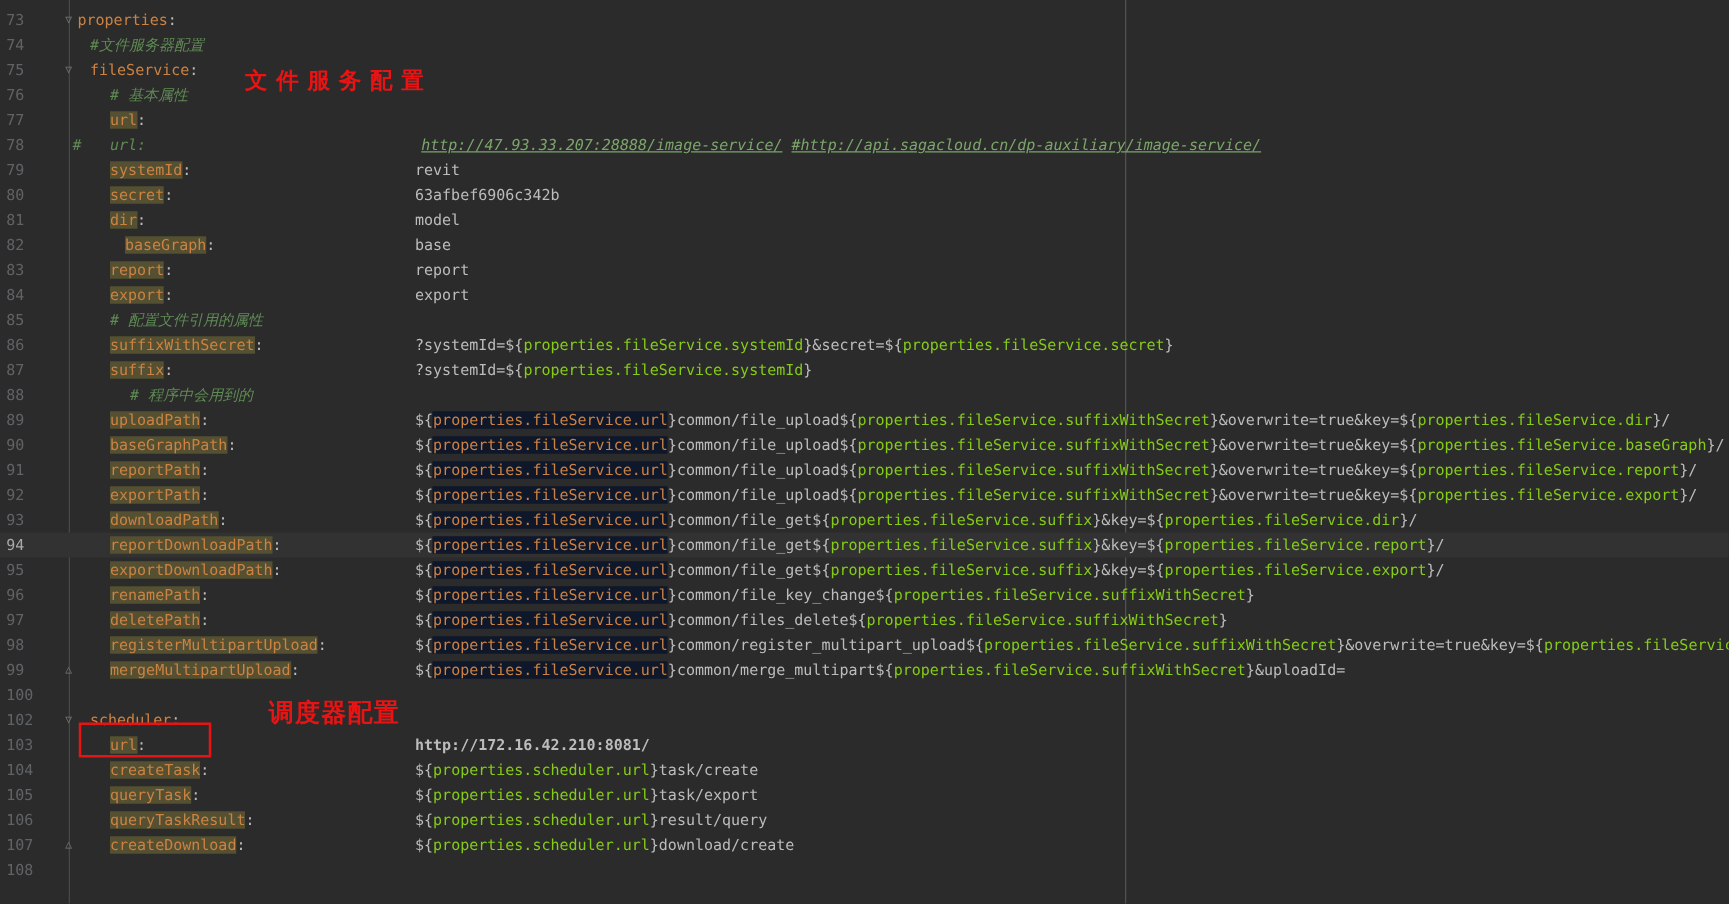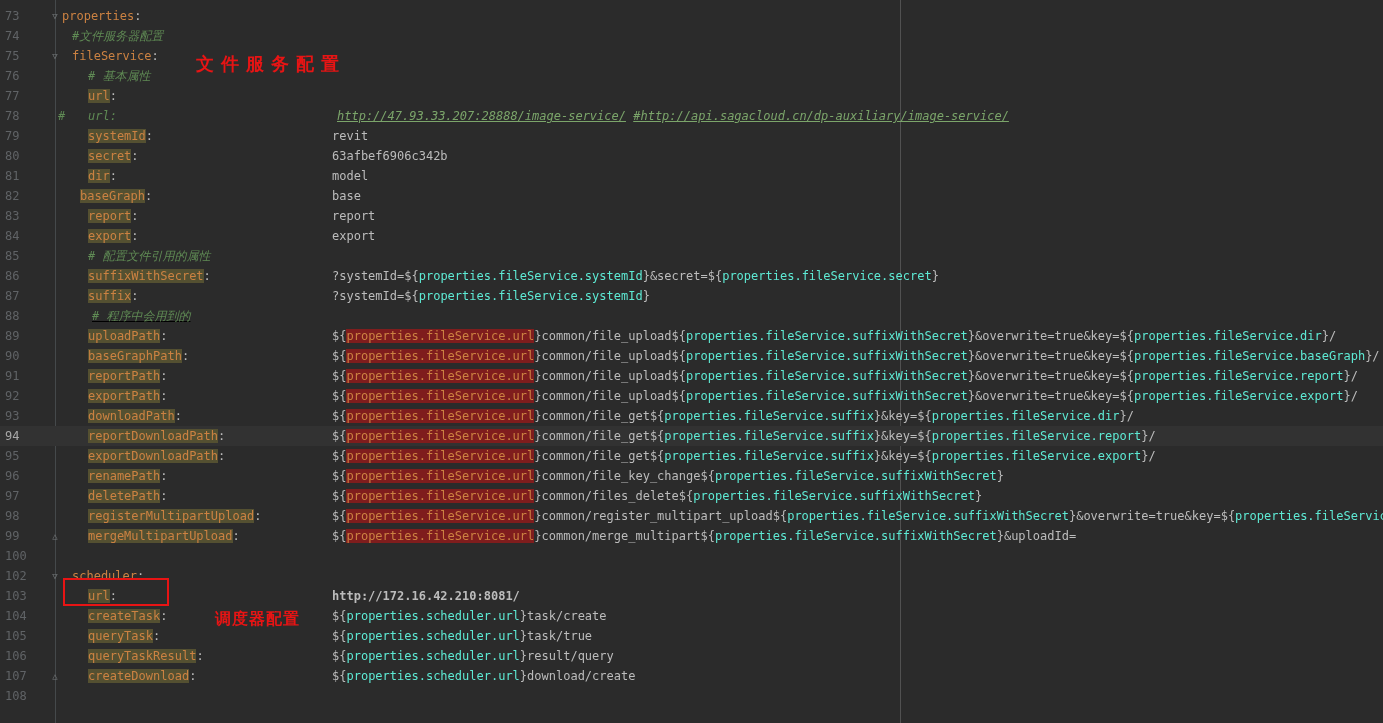--- a/index.html
+++ b/index.html
@@ -14,67 +14,67 @@
   .num{position:absolute;left:5px;top:0;color:#606366;}
   .row.current .num{color:#a9a9a9;}
   .fold{position:absolute;left:47px;top:0;width:16px;text-align:center;color:#767a7c;font-size:9px;line-height:20px;}
   .seg{position:absolute;top:0;}
   .t-kp{color:#cc8242;}
   .t-k{color:#cc8242;background:#54503193;}
   .t-k{color:#cc8242;background:#545031;}
   .t-p{color:#bcbcbc;}
   .t-c{color:#5f8a54;font-style:italic;}
   .t-l{color:#7ba56a;font-style:italic;text-decoration:underline;}
-  .t-r{color:#5eead4;}
-  .t-rh{color:#cc8242;background:#7f1d1d;}
+  .t-r{color:#84cc16;}
+  .t-rh{color:#cc8242;background:#0f172a;}
   #annotations{position:absolute;inset:0;pointer-events:none;font-family:"Liberation Sans","DejaVu Sans",sans-serif;}
   .red-label{position:absolute;color:#e81414;font-weight:bold;}
   #fs-label{left:196px;top:52px;font-size:18px;letter-spacing:7px;}
-  #sch-label{left:215px;top:609px;font-size:16px;letter-spacing:1px;}
+  #sch-label{left:215px;top:557px;font-size:20px;letter-spacing:1px;}
   #sch-box{position:absolute;left:63px;top:578px;width:102px;height:24px;border:2px solid #e81414;}
 </style>
 </head>
 <body>
 
 <div id="editor">
   <div id="gutter-sep"></div>
   <div id="margin-guide" style="left: 900px;"></div>
   <div id="rows">
       <div class="row"><span class="num">73</span><span class="fold">▽</span><span class="seg" style="left: 62px;"><span class="t-kp">properties</span><span class="t-p">:</span></span></div>
       <div class="row"><span class="num">74</span><span class="seg" style="left: 72px;"><span class="t-c">#文件服务器配置</span></span></div>
       <div class="row"><span class="num">75</span><span class="fold">▽</span><span class="seg" style="left: 72px;"><span class="t-kp">fileService</span><span class="t-p">:</span></span></div>
       <div class="row"><span class="num">76</span><span class="seg" style="left: 88px;"><span class="t-c"># 基本属性</span></span></div>
       <div class="row"><span class="num">77</span><span class="seg" style="left: 88px;"><span class="t-k">url</span><span class="t-p">:</span></span></div>
       <div class="row"><span class="num">78</span><span class="seg" style="left: 58px;"><span class="t-c">#</span></span><span class="seg" style="left: 88px;"><span class="t-c">url:</span></span><span class="seg" style="left: 337px;"><span class="t-l">http://47.93.33.207:28888/image-service/</span><span class="t-p"> </span><span class="t-l">#http://api.sagacloud.cn/dp-auxiliary/image-service/</span></span></div>
       <div class="row"><span class="num">79</span><span class="seg" style="left: 88px;"><span class="t-k">systemId</span><span class="t-p">:</span></span><span class="seg" style="left: 332px;"><span class="t-p">revit</span></span></div>
       <div class="row"><span class="num">80</span><span class="seg" style="left: 88px;"><span class="t-k">secret</span><span class="t-p">:</span></span><span class="seg" style="left: 332px;"><span class="t-p">63afbef6906c342b</span></span></div>
       <div class="row"><span class="num">81</span><span class="seg" style="left: 88px;"><span class="t-k">dir</span><span class="t-p">:</span></span><span class="seg" style="left: 332px;"><span class="t-p">model</span></span></div>
-      <div class="row"><span class="num">82</span><span class="seg" style="left: 80px;"><span class="t-k">baseGraph</span><span class="t-p">:</span></span><span class="seg" style="left: 332px;"><span class="t-p">base</span></span></div>
+      <div class="row"><span class="num">82</span><span class="seg" style="left: 100px;"><span class="t-k">baseGraph</span><span class="t-p">:</span></span><span class="seg" style="left: 332px;"><span class="t-p">base</span></span></div>
       <div class="row"><span class="num">83</span><span class="seg" style="left: 88px;"><span class="t-k">report</span><span class="t-p">:</span></span><span class="seg" style="left: 332px;"><span class="t-p">report</span></span></div>
       <div class="row"><span class="num">84</span><span class="seg" style="left: 88px;"><span class="t-k">export</span><span class="t-p">:</span></span><span class="seg" style="left: 332px;"><span class="t-p">export</span></span></div>
       <div class="row"><span class="num">85</span><span class="seg" style="left: 88px;"><span class="t-c"># 配置文件引用的属性</span></span></div>
       <div class="row"><span class="num">86</span><span class="seg" style="left: 88px;"><span class="t-k">suffixWithSecret</span><span class="t-p">:</span></span><span class="seg" style="left: 332px;"><span class="t-p">?systemId=${</span><span class="t-r">properties.fileService.systemId</span><span class="t-p">}&amp;secret=${</span><span class="t-r">properties.fileService.secret</span><span class="t-p">}</span></span></div>
       <div class="row"><span class="num">87</span><span class="seg" style="left: 88px;"><span class="t-k">suffix</span><span class="t-p">:</span></span><span class="seg" style="left: 332px;"><span class="t-p">?systemId=${</span><span class="t-r">properties.fileService.systemId</span><span class="t-p">}</span></span></div>
-      <div class="row"><span class="num">88</span><span class="seg" style="left: 92px; text-decoration: underline;"><span class="t-c"># 程序中会用到的</span></span></div>
+      <div class="row"><span class="num">88</span><span class="seg" style="left: 104px;"><span class="t-c"># 程序中会用到的</span></span></div>
       <div class="row"><span class="num">89</span><span class="seg" style="left: 88px;"><span class="t-k">uploadPath</span><span class="t-p">:</span></span><span class="seg" style="left: 332px;"><span class="t-p">${</span><span class="t-rh">properties.fileService.url</span><span class="t-p">}common/file_upload${</span><span class="t-r">properties.fileService.suffixWithSecret</span><span class="t-p">}&amp;overwrite=true&amp;key=${</span><span class="t-r">properties.fileService.dir</span><span class="t-p">}/</span></span></div>
       <div class="row"><span class="num">90</span><span class="seg" style="left: 88px;"><span class="t-k">baseGraphPath</span><span class="t-p">:</span></span><span class="seg" style="left: 332px;"><span class="t-p">${</span><span class="t-rh">properties.fileService.url</span><span class="t-p">}common/file_upload${</span><span class="t-r">properties.fileService.suffixWithSecret</span><span class="t-p">}&amp;overwrite=true&amp;key=${</span><span class="t-r">properties.fileService.baseGraph</span><span class="t-p">}/</span></span></div>
       <div class="row"><span class="num">91</span><span class="seg" style="left: 88px;"><span class="t-k">reportPath</span><span class="t-p">:</span></span><span class="seg" style="left: 332px;"><span class="t-p">${</span><span class="t-rh">properties.fileService.url</span><span class="t-p">}common/file_upload${</span><span class="t-r">properties.fileService.suffixWithSecret</span><span class="t-p">}&amp;overwrite=true&amp;key=${</span><span class="t-r">properties.fileService.report</span><span class="t-p">}/</span></span></div>
       <div class="row"><span class="num">92</span><span class="seg" style="left: 88px;"><span class="t-k">exportPath</span><span class="t-p">:</span></span><span class="seg" style="left: 332px;"><span class="t-p">${</span><span class="t-rh">properties.fileService.url</span><span class="t-p">}common/file_upload${</span><span class="t-r">properties.fileService.suffixWithSecret</span><span class="t-p">}&amp;overwrite=true&amp;key=${</span><span class="t-r">properties.fileService.export</span><span class="t-p">}/</span></span></div>
       <div class="row"><span class="num">93</span><span class="seg" style="left: 88px;"><span class="t-k">downloadPath</span><span class="t-p">:</span></span><span class="seg" style="left: 332px;"><span class="t-p">${</span><span class="t-rh">properties.fileService.url</span><span class="t-p">}common/file_get${</span><span class="t-r">properties.fileService.suffix</span><span class="t-p">}&amp;key=${</span><span class="t-r">properties.fileService.dir</span><span class="t-p">}/</span></span></div>
       <div class="row current"><span class="num">94</span><span class="seg" style="left: 88px;"><span class="t-k">reportDownloadPath</span><span class="t-p">:</span></span><span class="seg" style="left: 332px;"><span class="t-p">${</span><span class="t-rh">properties.fileService.url</span><span class="t-p">}common/file_get${</span><span class="t-r">properties.fileService.suffix</span><span class="t-p">}&amp;key=${</span><span class="t-r">properties.fileService.report</span><span class="t-p">}/</span></span></div>
       <div class="row"><span class="num">95</span><span class="seg" style="left: 88px;"><span class="t-k">exportDownloadPath</span><span class="t-p">:</span></span><span class="seg" style="left: 332px;"><span class="t-p">${</span><span class="t-rh">properties.fileService.url</span><span class="t-p">}common/file_get${</span><span class="t-r">properties.fileService.suffix</span><span class="t-p">}&amp;key=${</span><span class="t-r">properties.fileService.export</span><span class="t-p">}/</span></span></div>
       <div class="row"><span class="num">96</span><span class="seg" style="left: 88px;"><span class="t-k">renamePath</span><span class="t-p">:</span></span><span class="seg" style="left: 332px;"><span class="t-p">${</span><span class="t-rh">properties.fileService.url</span><span class="t-p">}common/file_key_change${</span><span class="t-r">properties.fileService.suffixWithSecret</span><span class="t-p">}</span></span></div>
       <div class="row"><span class="num">97</span><span class="seg" style="left: 88px;"><span class="t-k">deletePath</span><span class="t-p">:</span></span><span class="seg" style="left: 332px;"><span class="t-p">${</span><span class="t-rh">properties.fileService.url</span><span class="t-p">}common/files_delete${</span><span class="t-r">properties.fileService.suffixWithSecret</span><span class="t-p">}</span></span></div>
       <div class="row"><span class="num">98</span><span class="seg" style="left: 88px;"><span class="t-k">registerMultipartUpload</span><span class="t-p">:</span></span><span class="seg" style="left: 332px;"><span class="t-p">${</span><span class="t-rh">properties.fileService.url</span><span class="t-p">}common/register_multipart_upload${</span><span class="t-r">properties.fileService.suffixWithSecret</span><span class="t-p">}&amp;overwrite=true&amp;key=${</span><span class="t-r">properties.fileService.dir</span></span></div>
       <div class="row"><span class="num">99</span><span class="fold">△</span><span class="seg" style="left: 88px;"><span class="t-k">mergeMultipartUpload</span><span class="t-p">:</span></span><span class="seg" style="left: 332px;"><span class="t-p">${</span><span class="t-rh">properties.fileService.url</span><span class="t-p">}common/merge_multipart${</span><span class="t-r">properties.fileService.suffixWithSecret</span><span class="t-p">}&amp;uploadId=</span></span></div>
       <div class="row"><span class="num">100</span></div>
       <div class="row"><span class="num">102</span><span class="fold">▽</span><span class="seg" style="left: 72px;"><span class="t-kp">scheduler</span><span class="t-p">:</span></span></div>
       <div class="row"><span class="num">103</span><span class="seg" style="left: 88px;"><span class="t-k">url</span><span class="t-p">:</span></span><span class="seg" style="left: 332px; font-weight: bold;"><span class="t-p">http://172.16.42.210:8081/</span></span></div>
       <div class="row"><span class="num">104</span><span class="seg" style="left: 88px;"><span class="t-k">createTask</span><span class="t-p">:</span></span><span class="seg" style="left: 332px;"><span class="t-p">${</span><span class="t-r">properties.scheduler.url</span><span class="t-p">}task/create</span></span></div>
-      <div class="row"><span class="num">105</span><span class="seg" style="left: 88px;"><span class="t-k">queryTask</span><span class="t-p">:</span></span><span class="seg" style="left: 332px;"><span class="t-p">${</span><span class="t-r">properties.scheduler.url</span><span class="t-p">}task/true</span></span></div>
+      <div class="row"><span class="num">105</span><span class="seg" style="left: 88px;"><span class="t-k">queryTask</span><span class="t-p">:</span></span><span class="seg" style="left: 332px;"><span class="t-p">${</span><span class="t-r">properties.scheduler.url</span><span class="t-p">}task/export</span></span></div>
       <div class="row"><span class="num">106</span><span class="seg" style="left: 88px;"><span class="t-k">queryTaskResult</span><span class="t-p">:</span></span><span class="seg" style="left: 332px;"><span class="t-p">${</span><span class="t-r">properties.scheduler.url</span><span class="t-p">}result/query</span></span></div>
       <div class="row"><span class="num">107</span><span class="fold">△</span><span class="seg" style="left: 88px;"><span class="t-k">createDownload</span><span class="t-p">:</span></span><span class="seg" style="left: 332px; text-align: center;"><span class="t-p">${</span><span class="t-r">properties.scheduler.url</span><span class="t-p">}download/create</span></span></div>
       <div class="row"><span class="num">108</span></div>
     </div>
   <div id="annotations">
     <div class="red-label" id="fs-label">文件服务配置</div>
     <div id="sch-box"></div>
     <div class="red-label" id="sch-label">调度器配置</div>
   </div>
 </div>

